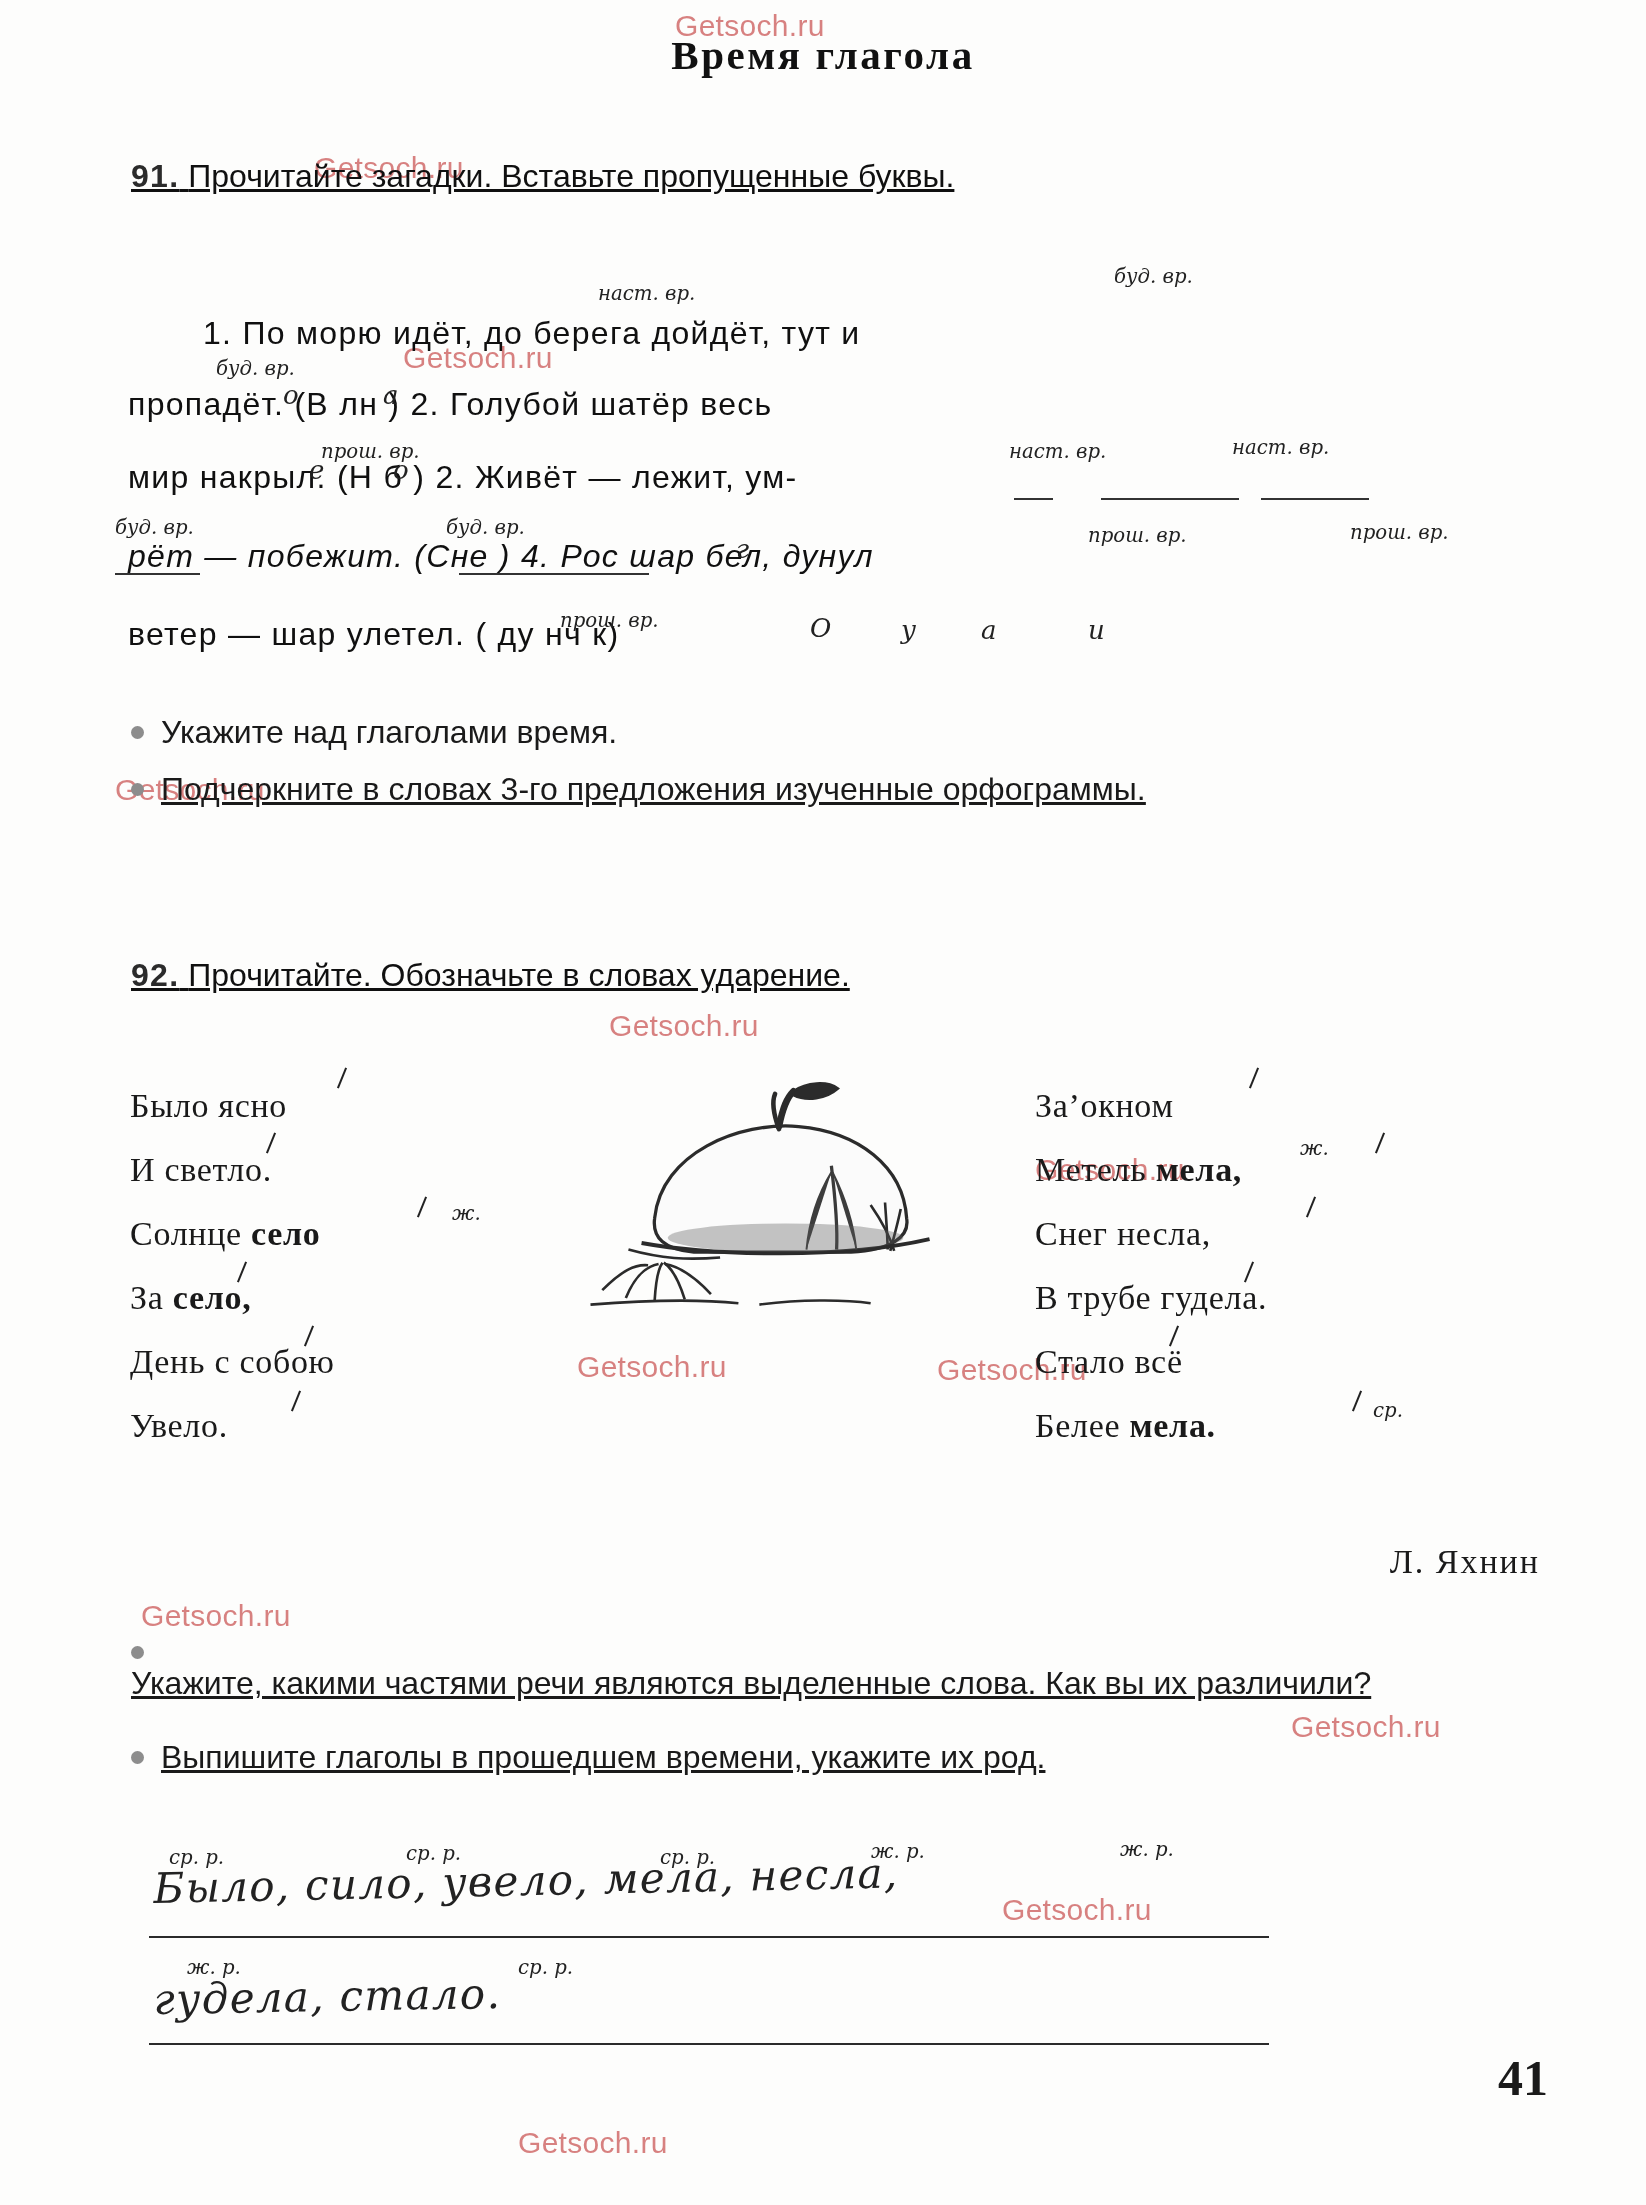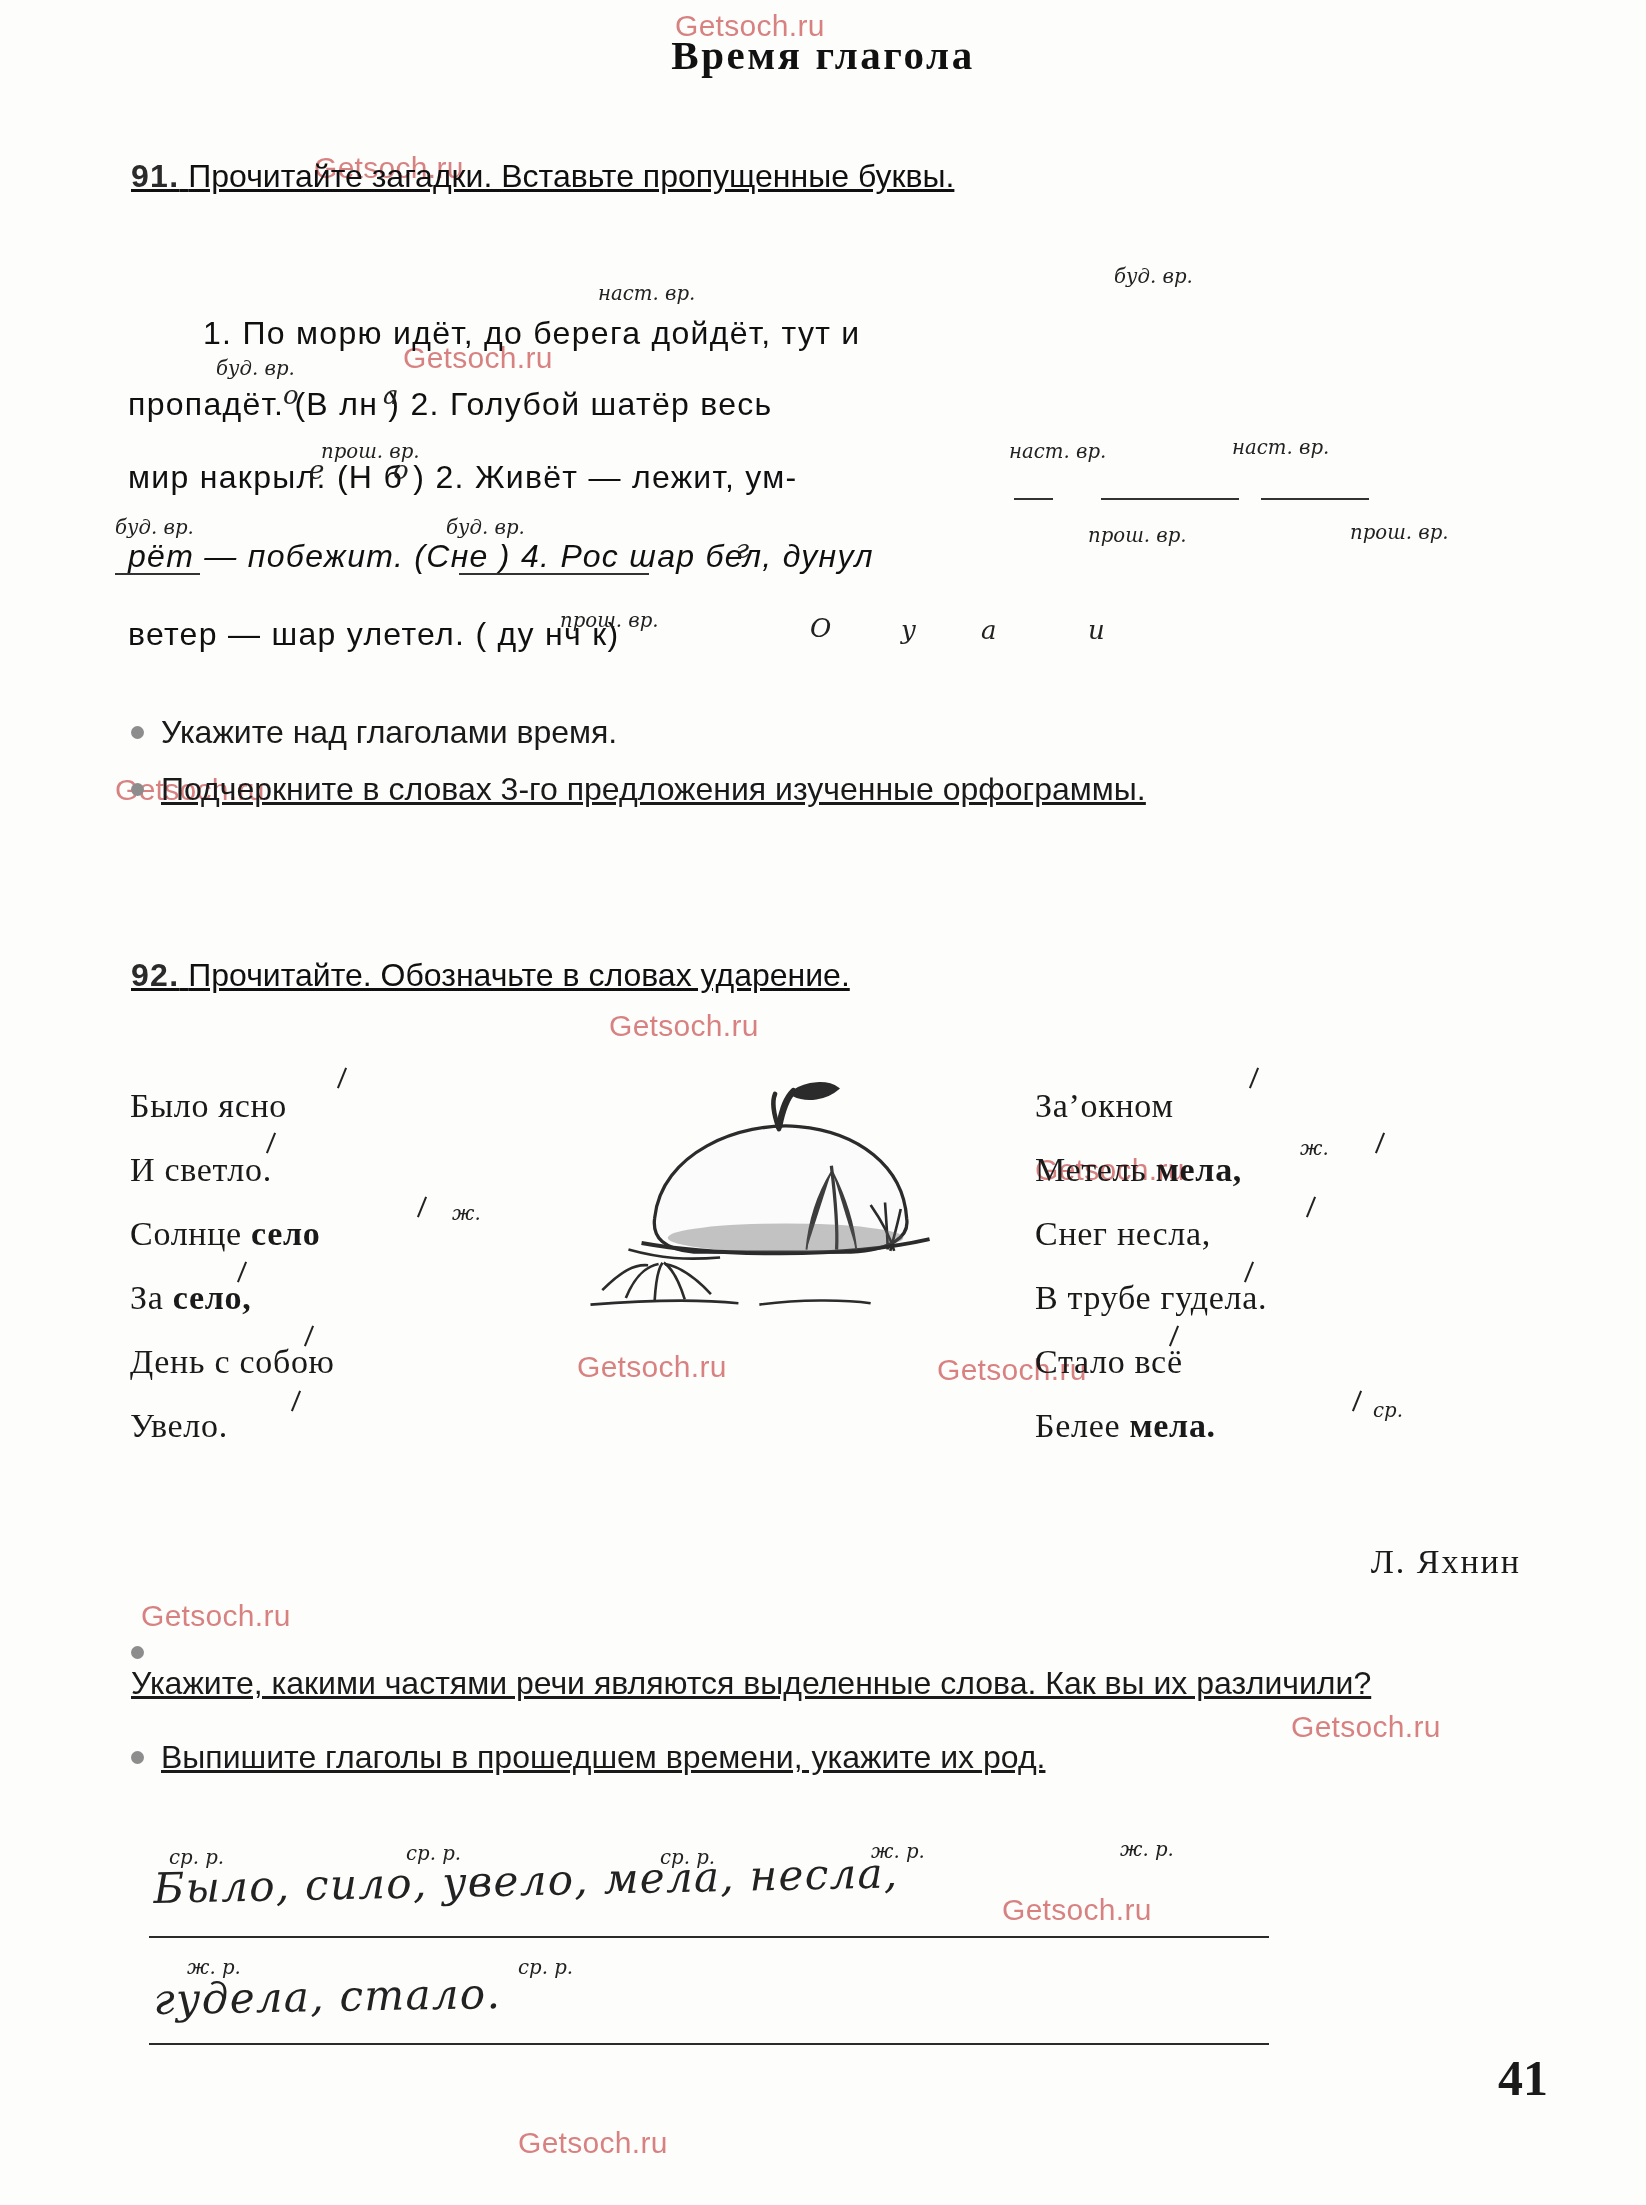--- a/index.html
+++ b/index.html
@@ -277,21 +277,21 @@
         <path d="M226 336 C200 308 178 294 156 290" stroke-width="4"></path>
         <path d="M42 352 C120 346 210 344 268 350" stroke-width="4"></path>
         <path d="M300 352 C360 344 430 344 470 350" stroke-width="4"></path>
       </g>
       <g fill="#5a5a5a" opacity="0.35">
         <ellipse cx="340" cy="250" rx="180" ry="22"></ellipse>
       </g>
     </svg>
   </div>
 
-  <div class="author" style="right:125px; top:1543px;">Л. Яхнин</div>
+  <div class="author" style="right:106px; top:1543px;">Л. Яхнин</div>
 
   <div class="bullet-row" style="left:131px; top:1628px; width:1382px;flex-direction:column;">
     <span class="bullet-dot"></span>
     <span class="bullet-text just" style="width:1343px; display:block; text-align:justify;">Укажите, какими частями речи являются выделенные слова. Как вы их различили?</span>
   </div>
   <div class="bullet-row" style="left:131px; top:1733px; width:1382px;">
     <span class="bullet-dot"></span>
     <span class="bullet-text just" style="width:1343px; display:block; text-align:justify;">Выпишите глаголы в прошедшем времени, укажите их род.</span>
   </div>
 

